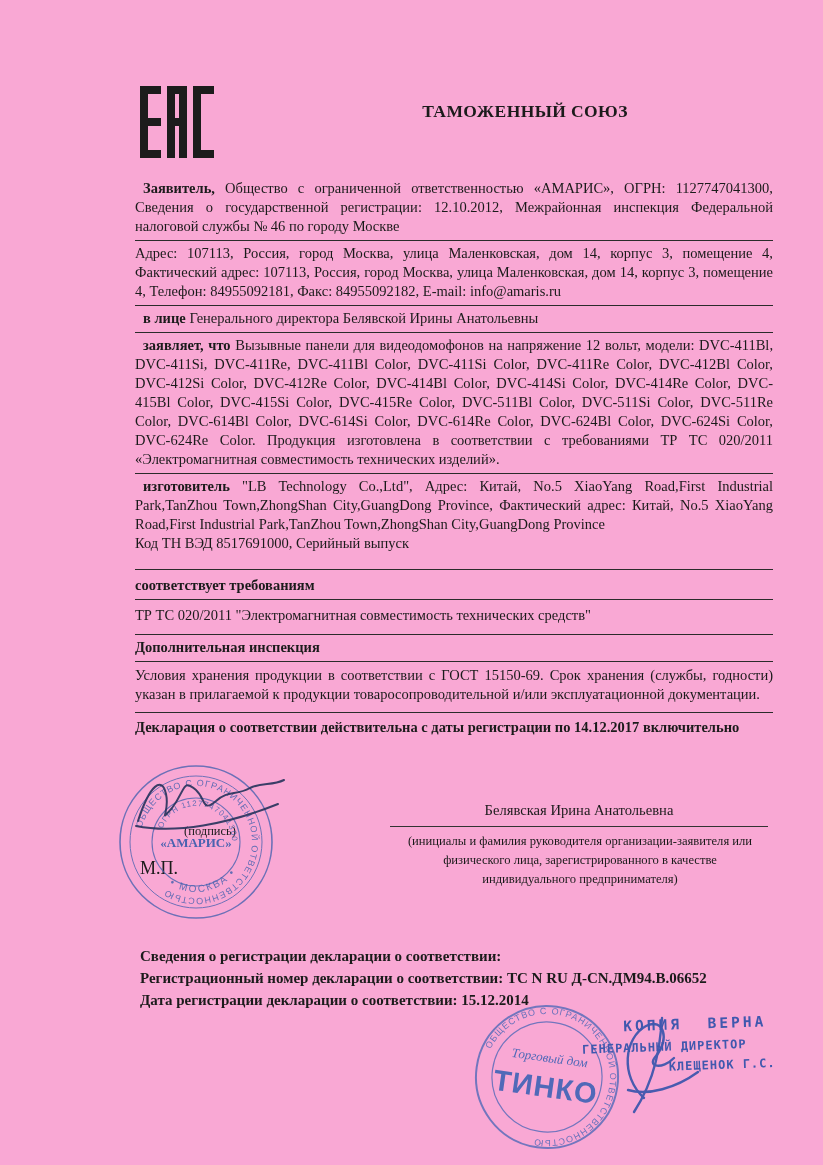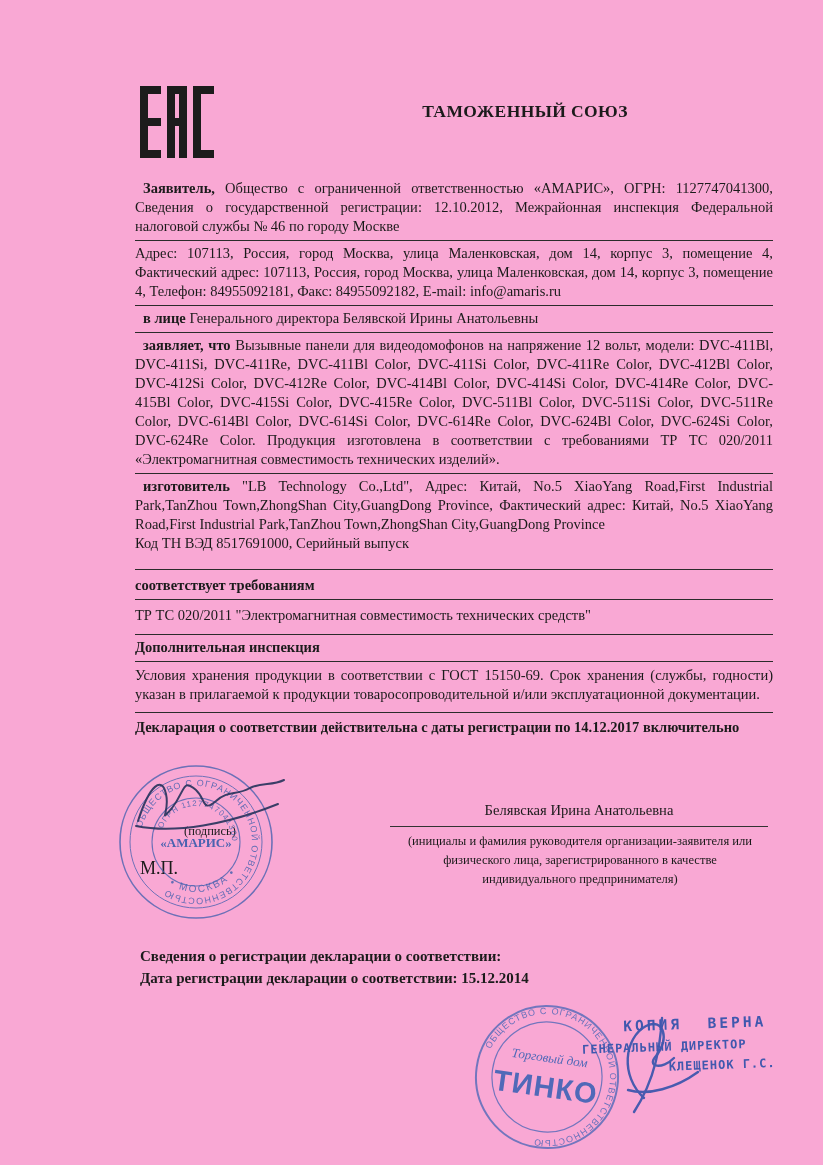--- a/index.html
+++ b/index.html
@@ -173,20 +173,21 @@
     <div class="podpis-label">(подпись)</div>
     <div class="mp-label">М.П.</div>
 
     <div class="head-name">Белявская Ирина Анатольевна</div>
     <div class="head-line"></div>
     <div class="head-note">(инициалы и фамилия руководителя организации-заявителя или физического лица, зарегистрированного в качестве индивидуального предпринимателя)</div>
   </div>
 
   <div class="reg-block">
     <div class="reg-line">Сведения о регистрации декларации о соответствии:</div>
+    <div class="reg-line">Регистрационный номер декларации о соответствии: ТС N RU Д-CN.ДМ94.В.06652</div>
     <div class="reg-line">Дата регистрации декларации о соответствии: 15.12.2014</div>
   </div>
 
   <svg class="tinko-stamp" width="150" height="150" viewBox="0 0 150 150">
     <defs>
       <path id="tinko-arc" d="M75,75 m-63,0 a63,63 0 1,1 126,0 a63,63 0 1,1 -126,0"></path>
     </defs>
     <g fill="none" stroke="#5069b8" opacity="0.8">
       <circle cx="75" cy="75" r="71" stroke-width="2"></circle>
       <circle cx="75" cy="75" r="55" stroke-width="1.2"></circle>

